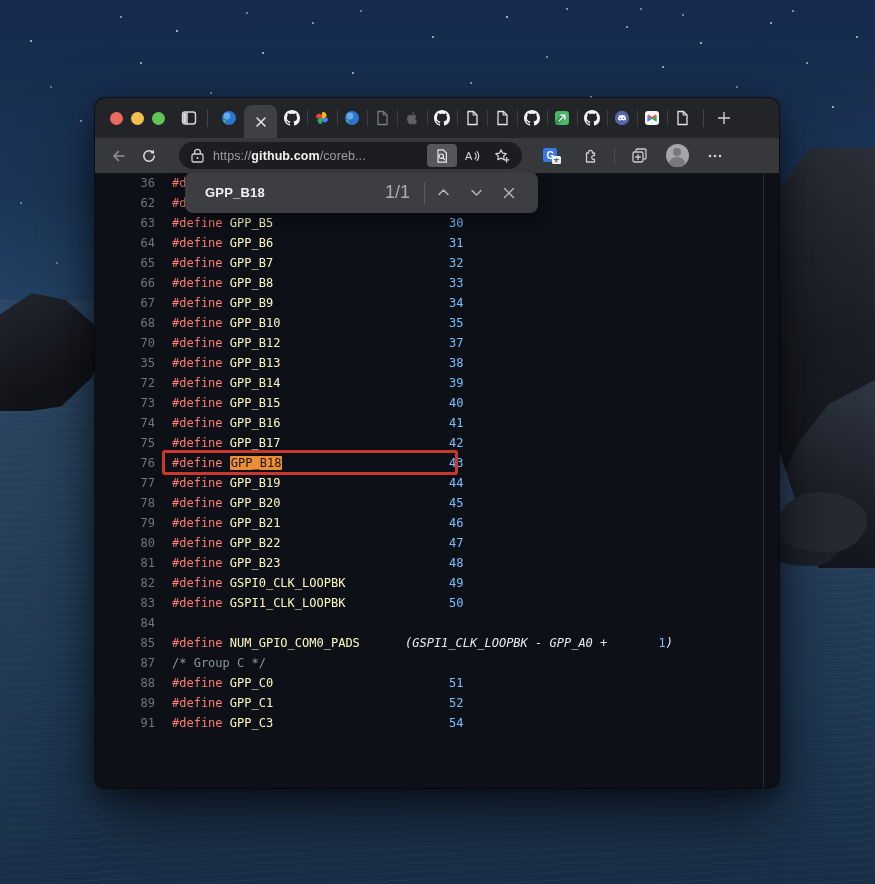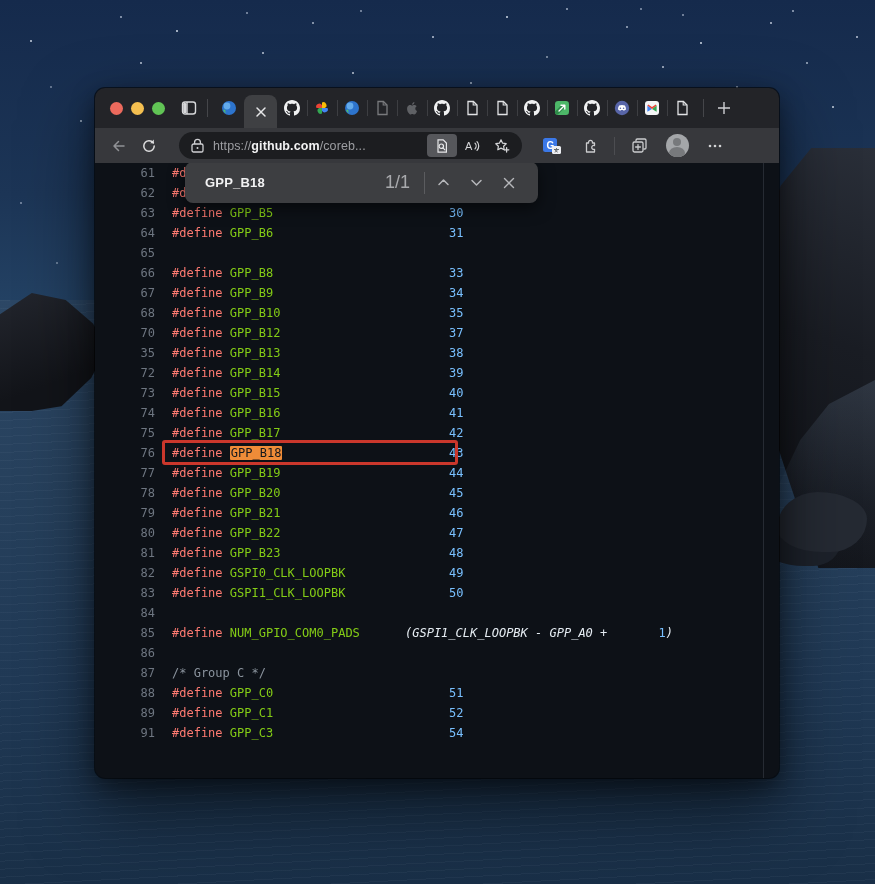--- a/index.html
+++ b/index.html
@@ -11,21 +11,21 @@
   .stars { box-shadow:30px 40px 0 rgba(230,238,250,.85),80px 120px 0 rgba(230,238,250,.7),140px 62px 0 rgba(230,238,250,.8),176px 30px 0 rgba(230,238,250,.9),210px 92px 0 rgba(230,238,250,.6),262px 52px 0 rgba(230,238,250,.8),312px 22px 0 rgba(230,238,250,.7),352px 72px 0 rgba(230,238,250,.85),396px 112px 0 rgba(230,238,250,.6),432px 36px 0 rgba(230,238,250,.8),470px 82px 0 rgba(230,238,250,.7),506px 16px 0 rgba(230,238,250,.9),546px 56px 0 rgba(230,238,250,.6),590px 96px 0 rgba(230,238,250,.8),626px 26px 0 rgba(230,238,250,.7),662px 66px 0 rgba(230,238,250,.8),700px 42px 0 rgba(230,238,250,.9),736px 86px 0 rgba(230,238,250,.6),770px 22px 0 rgba(230,238,250,.8),806px 62px 0 rgba(230,238,250,.7),832px 106px 0 rgba(230,238,250,.85),856px 36px 0 rgba(230,238,250,.8); }
   .stars2 { box-shadow:862px 152px 0 rgba(220,230,245,.6),846px 212px 0 rgba(220,230,245,.5),20px 202px 0 rgba(220,230,245,.55),56px 262px 0 rgba(220,230,245,.5),14px 332px 0 rgba(220,230,245,.4),866px 262px 0 rgba(220,230,245,.5),840px 322px 0 rgba(220,230,245,.4),120px 16px 0 rgba(220,230,245,.7),246px 12px 0 rgba(220,230,245,.6),566px 8px 0 rgba(220,230,245,.7),682px 14px 0 rgba(220,230,245,.6),792px 10px 0 rgba(220,230,245,.7),50px 86px 0 rgba(220,230,245,.5),640px 8px 0 rgba(220,230,245,.6),360px 10px 0 rgba(220,230,245,.6); }
   .sea { position:absolute; left:0; right:0; top:300px; bottom:0; background:linear-gradient(180deg,#2c4765 0%,#27415d 30%,#203955 65%,#192f47 100%); }
   .sea:after { content:""; position:absolute; inset:0; background:repeating-linear-gradient(177deg, rgba(200,215,235,.045) 0 1px, transparent 1px 8px); }
   .cliff-left { position:absolute; left:0; top:293px; width:106px; height:118px; background:linear-gradient(160deg,#23262e,#121419 70%); clip-path:polygon(0 18%,30% 0,62% 6%,88% 26%,100% 48%,86% 72%,58% 96%,30% 100%,0 100%); }
   .mountain-right { position:absolute; right:0; top:148px; width:118px; height:420px; background:linear-gradient(200deg,#2a2f39 0%,#1a1d24 45%,#111318 100%); clip-path:polygon(100% 0,100% 100%,52% 100%,28% 80%,0 56%,12% 40%,3% 24%,20% 9%,46% 0); }
   .foam-right { position:absolute; right:0; top:380px; width:115px; height:200px; background:linear-gradient(190deg, rgba(130,155,185,.35), rgba(90,115,150,.12) 60%, transparent); clip-path:polygon(100% 0,100% 100%,0 100%,10% 60%,35% 30%,60% 12%); opacity:.6; }
   .rock-right { position:absolute; right:8px; top:492px; width:90px; height:60px; background:#252a33; border-radius:45% 55% 40% 50%/60% 45% 55% 40%; box-shadow:-18px 22px 0 -8px #1d222b; }
 
   
-  .window { position:absolute; left:95px; top:88px; width:684px; height:690px; border-radius:10px; overflow:hidden; background:#0d1117; box-shadow:0 0 0 1px rgba(0,0,0,.55), 0 30px 70px rgba(0,0,0,.55), 0 8px 24px rgba(0,0,0,.45); }
+  .window { position:absolute; left:95px; top:98px; width:684px; height:690px; border-radius:10px; overflow:hidden; background:#0d1117; box-shadow:0 0 0 1px rgba(0,0,0,.55), 0 30px 70px rgba(0,0,0,.55), 0 8px 24px rgba(0,0,0,.45); }
 
   
   .tabbar { position:relative; height:40px; background:#232428; display:flex; align-items:center; }
   .traffic { display:flex; gap:8px; padding:0 12px 0 15px; }
   .light { width:13px; height:13px; border-radius:50%; }
   .light.red { background:#ec6a5d; } .light.yellow { background:#f4bf50; } .light.green { background:#61c455; }
   .chrome-btn { width:24px; height:24px; display:flex; align-items:center; justify-content:center; background:none; border:none; cursor:default; }
   .tb-divider { width:1px; height:18px; background:#45464a; margin:0 6px; }
   .tabs { display:flex; align-items:flex-end; height:40px; }
   .ftab { width:30px; height:40px; display:flex; align-items:center; justify-content:center; position:relative; }
@@ -50,21 +50,21 @@
   .avatar .head { position:absolute; left:7.5px; top:4px; width:8px; height:8px; border-radius:50%; background:#77797c; }
   .avatar .body { position:absolute; left:3.5px; top:13px; width:16px; height:12px; border-radius:50%; background:#77797c; }
 
   
   .content { position:relative; height:615px; background:#0d1117; overflow:hidden; font-family:"DejaVu Sans Mono", monospace; }
   .scroll-sep { position:absolute; top:0; right:15px; width:1px; height:100%; background:#262b33; }
   .crow { position:relative; display:flex; height:20px; line-height:20px; font-size:12px; white-space:pre; }
   .ln { flex:0 0 60px; text-align:right; color:#6e7681; }
   .src { margin-left:17px; position:relative; flex:1; }
   .kw { color:#ff7b72; }
-  .mname { color:#84cc16; }
+  .mname { color:#fef9c3; }
   .num { color:#79c0ff;margin-left:44px; }
   .pl { color:#e6edf3;font-style:italic; }
   .cmt { color:#8b949e; }
   .val { position:absolute; left:233px; top:0; }
   .match { background:#ef8c38; color:#14181d; border-radius:1px; padding:0 1px; }
   .redbox { position:absolute; left:67px; top:-3px; width:296px; height:25px; border:3px solid #ca372c; border-radius:3px; pointer-events:none; z-index:3; }
 
   
   .findbar { position:absolute; top:-1px; left:90px; width:353px; height:41px; background:#3d3e41; border-radius:8px; box-shadow:0 5px 16px rgba(0,0,0,.55); display:flex; align-items:center; padding:0 14px 0 20px; z-index:6; font-family:"Liberation Sans", sans-serif; }
   .find-query { font-size:13px; color:#f2f2f3; font-weight:600; letter-spacing:.2px; }
@@ -285,45 +285,44 @@
             <circle cx="4" cy="9" r="1.3" fill="#d2d3d5"></circle>
             <circle cx="9" cy="9" r="1.3" fill="#d2d3d5"></circle>
             <circle cx="14" cy="9" r="1.3" fill="#d2d3d5"></circle>
           </svg>
       </button>
     </div>
   </div>
 
   <div class="content">
     <div>
-        <div class="crow"><span class="ln">61</span><span class="src"><span class="kw">#define </span><span class="mname">GPP_B3</span><span class="val"><span class="num">28</span></span></span></div>
+        <div class="crow"><span class="ln">36</span><span class="src"><span class="kw">#define </span><span class="mname">GPP_B3</span><span class="val"><span class="num">28</span></span></span></div>
         <div class="crow"><span class="ln">62</span><span class="src"><span class="kw">#define </span><span class="mname">GPP_B4</span><span class="val"><span class="num">29</span></span></span></div>
         <div class="crow"><span class="ln">63</span><span class="src"><span class="kw">#define </span><span class="mname">GPP_B5</span><span class="val"><span class="num">30</span></span></span></div>
         <div class="crow"><span class="ln">64</span><span class="src"><span class="kw">#define </span><span class="mname">GPP_B6</span><span class="val"><span class="num">31</span></span></span></div>
-        <div class="crow"><span class="ln">65</span></div>
+        <div class="crow"><span class="ln">65</span><span class="src"><span class="kw">#define </span><span class="mname">GPP_B7</span><span class="val"><span class="num">32</span></span></span></div>
         <div class="crow"><span class="ln">66</span><span class="src"><span class="kw">#define </span><span class="mname">GPP_B8</span><span class="val"><span class="num">33</span></span></span></div>
         <div class="crow"><span class="ln">67</span><span class="src"><span class="kw">#define </span><span class="mname">GPP_B9</span><span class="val"><span class="num">34</span></span></span></div>
         <div class="crow"><span class="ln">68</span><span class="src"><span class="kw">#define </span><span class="mname">GPP_B10</span><span class="val"><span class="num">35</span></span></span></div>
         <div class="crow"><span class="ln">70</span><span class="src"><span class="kw">#define </span><span class="mname">GPP_B12</span><span class="val"><span class="num">37</span></span></span></div>
         <div class="crow"><span class="ln">35</span><span class="src"><span class="kw">#define </span><span class="mname">GPP_B13</span><span class="val"><span class="num">38</span></span></span></div>
         <div class="crow"><span class="ln">72</span><span class="src"><span class="kw">#define </span><span class="mname">GPP_B14</span><span class="val"><span class="num">39</span></span></span></div>
         <div class="crow"><span class="ln">73</span><span class="src"><span class="kw">#define </span><span class="mname">GPP_B15</span><span class="val"><span class="num">40</span></span></span></div>
         <div class="crow"><span class="ln">74</span><span class="src"><span class="kw">#define </span><span class="mname">GPP_B16</span><span class="val"><span class="num">41</span></span></span></div>
         <div class="crow"><span class="ln">75</span><span class="src"><span class="kw">#define </span><span class="mname">GPP_B17</span><span class="val"><span class="num">42</span></span></span></div>
         <div class="crow"><span class="redbox"></span><span class="ln">76</span><span class="src"><span class="kw">#define </span><span class="mname match">GPP_B18</span><span class="val"><span class="num">43</span></span></span></div>
         <div class="crow"><span class="ln">77</span><span class="src"><span class="kw">#define </span><span class="mname">GPP_B19</span><span class="val"><span class="num">44</span></span></span></div>
         <div class="crow"><span class="ln">78</span><span class="src"><span class="kw">#define </span><span class="mname">GPP_B20</span><span class="val"><span class="num">45</span></span></span></div>
         <div class="crow"><span class="ln">79</span><span class="src"><span class="kw">#define </span><span class="mname">GPP_B21</span><span class="val"><span class="num">46</span></span></span></div>
         <div class="crow"><span class="ln">80</span><span class="src"><span class="kw">#define </span><span class="mname">GPP_B22</span><span class="val"><span class="num">47</span></span></span></div>
         <div class="crow"><span class="ln">81</span><span class="src"><span class="kw">#define </span><span class="mname">GPP_B23</span><span class="val"><span class="num">48</span></span></span></div>
         <div class="crow"><span class="ln">82</span><span class="src"><span class="kw">#define </span><span class="mname">GSPI0_CLK_LOOPBK</span><span class="val"><span class="num">49</span></span></span></div>
         <div class="crow"><span class="ln">83</span><span class="src"><span class="kw">#define </span><span class="mname">GSPI1_CLK_LOOPBK</span><span class="val"><span class="num">50</span></span></span></div>
         <div class="crow"><span class="ln">84</span><span class="src"></span></div>
         <div class="crow"><span class="ln">85</span><span class="src"><span class="kw">#define </span><span class="mname">NUM_GPIO_COM0_PADS</span><span class="val"><span class="pl">(GSPI1_CLK_LOOPBK - GPP_A0 + </span><span class="num">1</span><span class="pl">)</span></span></span></div>
-        <div class="crow"><span class="ln">86</span><span class="src"></span></div>
         <div class="crow"><span class="ln">87</span><span class="src"><span class="cmt">/* Group C */</span></span></div>
         <div class="crow"><span class="ln">88</span><span class="src"><span class="kw">#define </span><span class="mname">GPP_C0</span><span class="val"><span class="num">51</span></span></span></div>
         <div class="crow"><span class="ln">89</span><span class="src"><span class="kw">#define </span><span class="mname">GPP_C1</span><span class="val"><span class="num">52</span></span></span></div>
         <div class="crow"><span class="ln">91</span><span class="src"><span class="kw">#define </span><span class="mname">GPP_C3</span><span class="val"><span class="num">54</span></span></span></div>
       </div>
     <div class="scroll-sep"></div>
 
     <div class="findbar">
       <span class="find-query">GPP_B18</span>
       <span class="find-count">1/1</span>

